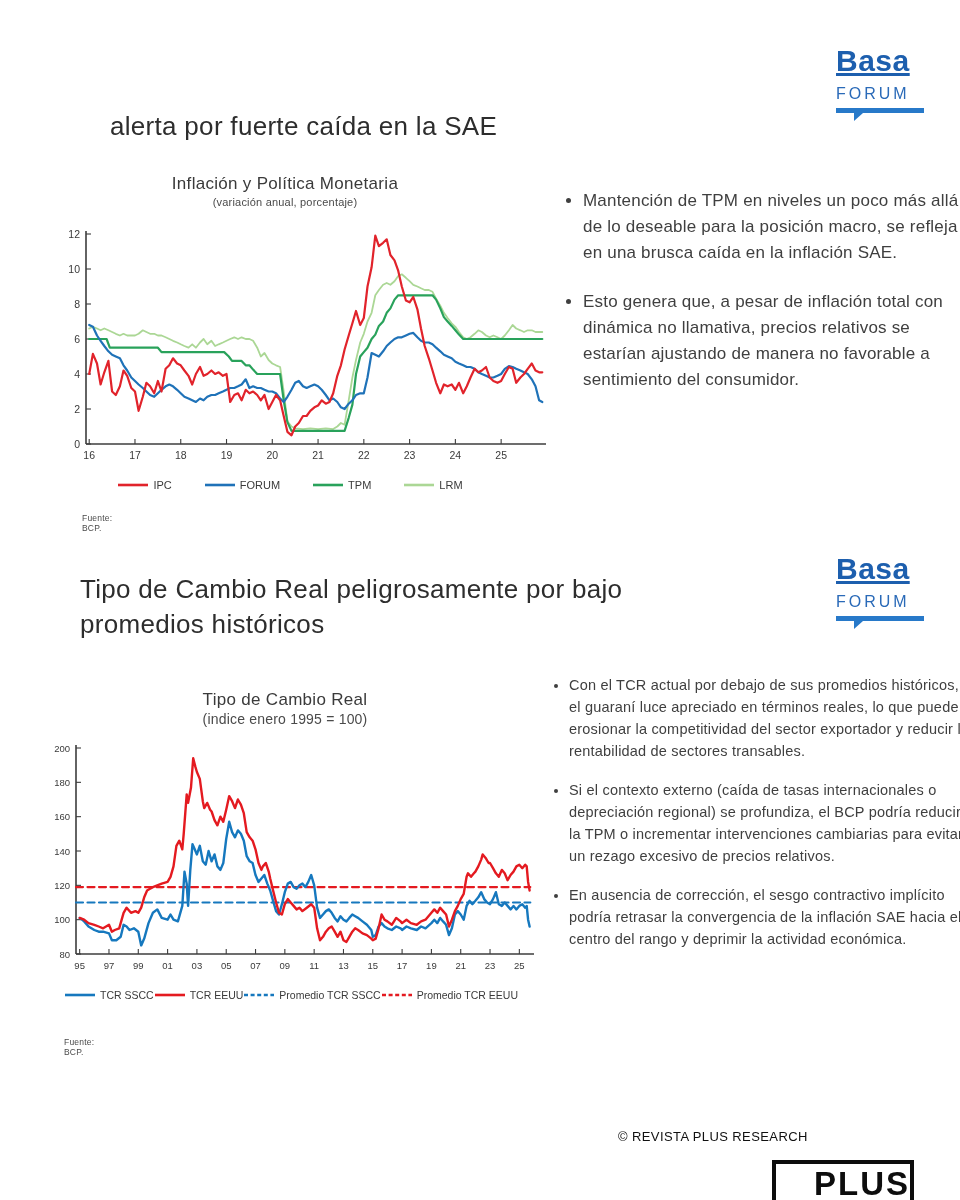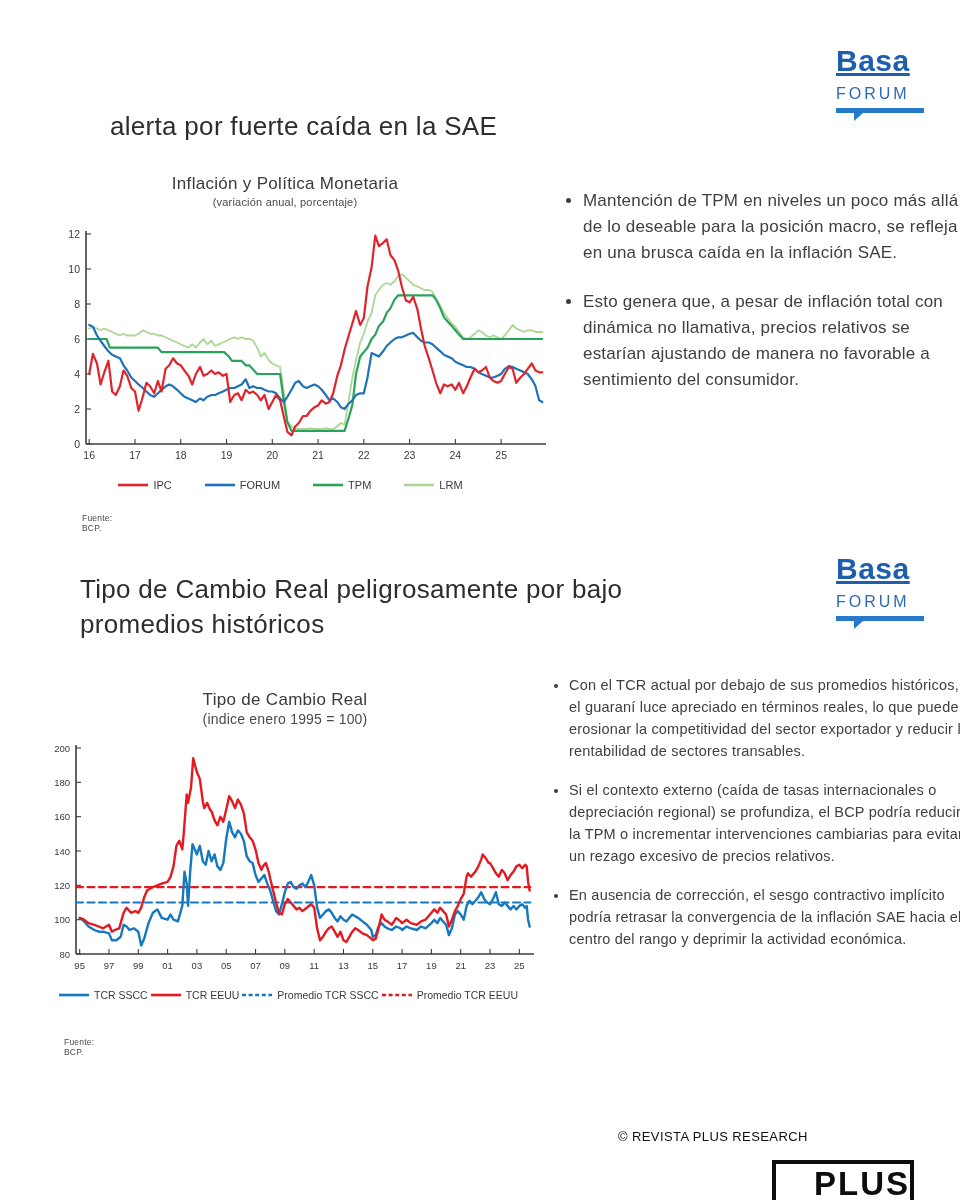--- a/index.html
+++ b/index.html
@@ -196,21 +196,21 @@
         <text x="416.71999999999997" y="231" text-anchor="middle" font-size="9.5" fill="#3a3a3a">21</text>
         <line x1="446.03200000000004" y1="211" x2="446.03200000000004" y2="216" stroke="#3d3d3d" stroke-width="1.1"></line>
         <text x="446.03200000000004" y="231" text-anchor="middle" font-size="9.5" fill="#3a3a3a">23</text>
         <line x1="475.344" y1="211" x2="475.344" y2="216" stroke="#3d3d3d" stroke-width="1.1"></line>
         <text x="475.344" y="231" text-anchor="middle" font-size="9.5" fill="#3a3a3a">25</text>
         <path d="M32.0 164.5L486.3 164.5" fill="none" stroke="#1678be" stroke-width="2.2" stroke-linejoin="round" stroke-linecap="round" stroke-dasharray="7 4.5"></path>
         <path d="M32.0 149.1L486.3 149.1" fill="none" stroke="#e41a20" stroke-width="2.2" stroke-linejoin="round" stroke-linecap="round" stroke-dasharray="7 4.5"></path>
         <path d="M35.7 179.9L40.1 183.4L44.5 188.5L50.3 192.0L54.7 193.7L59.1 193.7L65.0 195.4L67.9 202.3L72.3 202.3L76.7 198.8L79.6 186.8L82.6 188.5L85.5 192.0L89.9 190.3L94.3 193.7L97.2 207.4L100.2 200.6L104.5 185.1L108.9 174.8L113.3 171.4L117.7 179.9L123.6 181.7L126.5 176.5L129.5 181.7L133.9 183.4L138.3 167.9L140.5 133.6L142.7 145.6L144.1 167.9L146.3 131.9L148.5 106.1L150.7 111.3L152.9 116.4L155.8 107.8L158.8 123.3L161.7 126.7L164.6 113.0L167.6 123.3L170.5 116.4L173.4 128.4L176.4 131.9L179.3 125.0L182.2 101.0L185.2 83.8L188.1 94.1L191.0 99.3L193.9 92.4L196.9 95.8L199.8 102.7L202.7 118.2L205.7 123.3L208.6 125.0L211.5 137.0L214.5 143.9L217.4 140.5L220.3 137.0L223.3 145.6L226.2 152.5L229.1 162.8L232.1 173.1L235.0 176.5L237.9 166.2L240.8 154.2L243.8 145.6L246.7 143.9L249.6 149.1L252.6 150.8L255.5 147.3L258.4 145.6L261.4 149.1L264.3 143.9L267.2 137.0L270.2 147.3L273.1 169.7L276.0 179.9L279.0 176.5L281.9 173.1L284.8 171.4L287.7 174.8L290.7 179.9L293.6 183.4L296.5 178.2L299.5 181.7L302.4 183.4L305.3 179.9L308.3 176.5L311.2 178.2L314.1 179.9L318.5 183.4L322.9 186.8L327.3 192.0L328.8 198.8L331.7 197.1L334.6 188.5L337.6 185.1L340.5 188.5L343.4 190.3L347.8 192.0L352.2 188.5L356.6 190.3L358.1 192.0L362.5 188.5L366.9 190.3L372.8 192.0L377.1 188.5L381.5 190.3L387.4 185.1L390.3 181.7L393.3 185.1L396.2 179.9L399.1 183.4L402.1 186.8L405.0 197.1L407.9 190.3L410.9 176.5L413.8 173.1L416.7 176.5L419.7 181.7L422.6 167.9L425.5 162.8L428.4 166.2L431.4 162.8L434.3 159.3L437.2 154.2L440.2 161.1L443.1 164.5L446.0 166.2L449.0 161.1L451.9 154.2L454.8 166.2L457.8 167.9L460.7 164.5L463.6 167.9L466.6 171.4L469.5 167.9L472.4 171.4L475.3 167.9L478.3 166.2L481.2 169.7L482.7 167.9L484.1 181.7L485.6 188.5" fill="none" stroke="#1678be" stroke-width="2.4" stroke-linejoin="round" stroke-linecap="round"></path>
         <path d="M35.7 179.9L40.1 181.7L44.5 185.1L50.3 186.8L54.7 188.5L59.1 190.3L65.0 186.8L67.9 193.7L70.8 192.0L75.2 190.3L79.6 174.8L82.6 169.7L87.0 174.8L91.4 173.1L94.3 174.8L97.2 169.7L100.2 159.3L103.1 152.5L106.0 150.8L108.9 149.1L113.3 147.3L117.7 145.6L123.6 143.9L126.5 138.8L129.5 128.4L132.4 107.8L135.3 102.7L138.3 111.3L139.7 95.8L142.7 56.4L144.1 64.9L147.0 49.5L149.2 20.3L151.4 28.9L152.9 34.0L155.8 40.9L158.8 63.2L160.2 70.1L163.2 64.9L166.1 71.8L167.6 73.5L170.5 82.1L173.4 87.3L176.4 78.7L179.3 83.8L182.2 71.8L185.2 58.1L188.1 63.2L191.0 70.1L193.9 61.5L196.9 66.7L199.8 75.2L202.7 94.1L205.7 99.3L208.6 102.7L211.5 111.3L214.5 125.0L217.4 131.9L218.9 128.4L221.8 125.0L224.7 133.6L226.2 140.5L229.1 152.5L232.1 164.5L235.0 174.8L237.9 176.5L240.8 166.2L243.8 161.1L246.7 164.5L249.6 167.9L252.6 171.4L255.5 169.7L258.4 173.1L262.8 169.7L267.2 166.2L270.2 169.7L273.1 190.3L276.0 202.3L279.0 198.8L281.9 193.7L284.8 190.3L287.7 188.5L290.7 193.7L293.6 198.8L296.5 193.7L299.5 202.3L302.4 204.0L305.3 198.8L308.3 193.7L311.2 190.3L314.1 192.0L318.5 195.4L322.9 197.1L327.3 200.6L328.8 202.3L331.7 200.6L334.6 190.3L337.6 176.5L340.5 181.7L343.4 183.4L347.8 186.8L352.2 179.9L356.6 183.4L358.1 185.1L362.5 181.7L366.9 185.1L372.8 186.8L377.1 183.4L381.5 181.7L387.4 174.8L390.3 171.4L393.3 174.8L396.2 169.7L399.1 173.1L402.1 176.5L405.0 188.5L407.9 181.7L410.9 173.1L413.8 167.9L416.7 161.1L419.7 155.9L422.6 138.8L424.0 135.3L427.0 138.8L429.9 135.3L431.4 133.6L434.3 128.4L437.2 121.6L438.7 116.4L441.6 119.9L444.6 125.0L446.0 125.0L449.0 130.2L451.9 135.3L454.8 138.8L457.8 131.9L460.7 135.3L463.6 142.2L466.6 137.0L469.5 133.6L472.4 128.4L475.3 126.7L478.3 130.2L481.2 126.7L482.7 128.4L484.1 143.9L485.6 152.5" fill="none" stroke="#e41a20" stroke-width="2.4" stroke-linejoin="round" stroke-linecap="round"></path>
       </svg>
-    <div class="abs legend small" style="left:58px;top:989px;width:460px;justify-content:space-between;">
+    <div class="abs legend small" style="left:58px;top:989px;width:460px;justify-content:flex-end;">
         <span class="legend-item">
           <svg width="32" height="6">
             <line x1="1" y1="3" x2="31" y2="3" stroke="#1678be" stroke-width="2.6"></line>
           </svg>
           <span class="legend-label">TCR SSCC</span>
         </span>
         <span class="legend-item">
           <svg width="32" height="6">
             <line x1="1" y1="3" x2="31" y2="3" stroke="#e41a20" stroke-width="2.6"></line>
           </svg>

